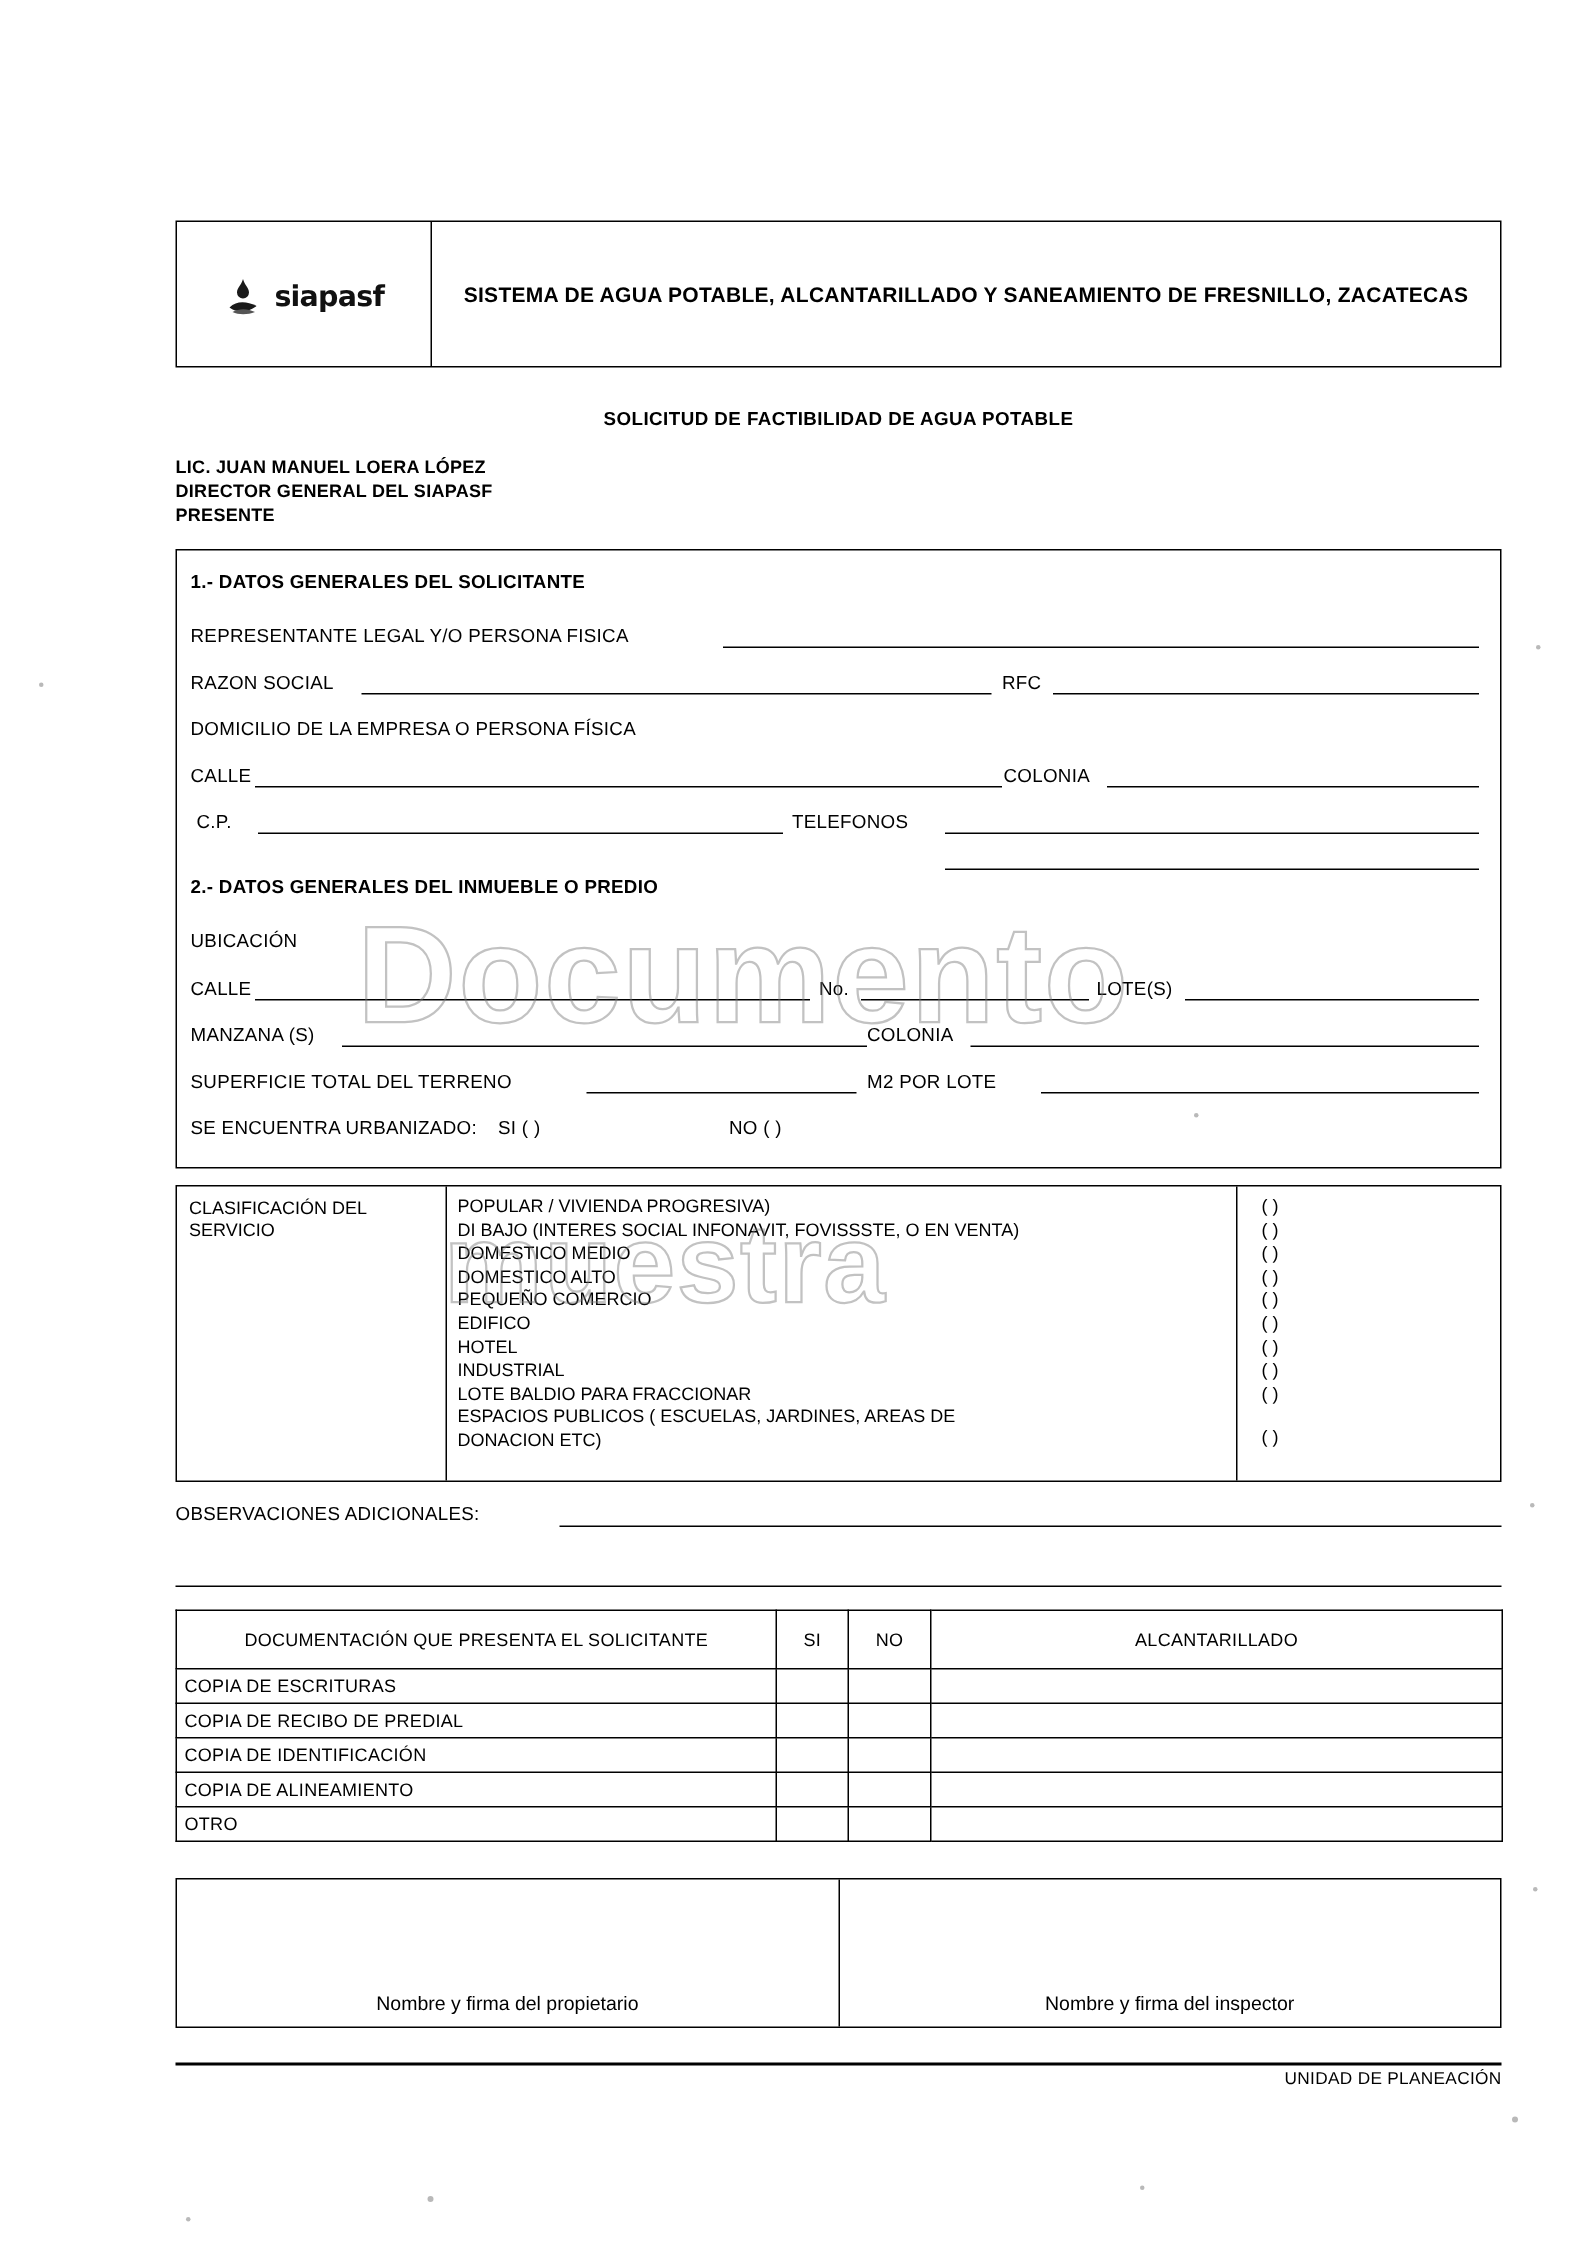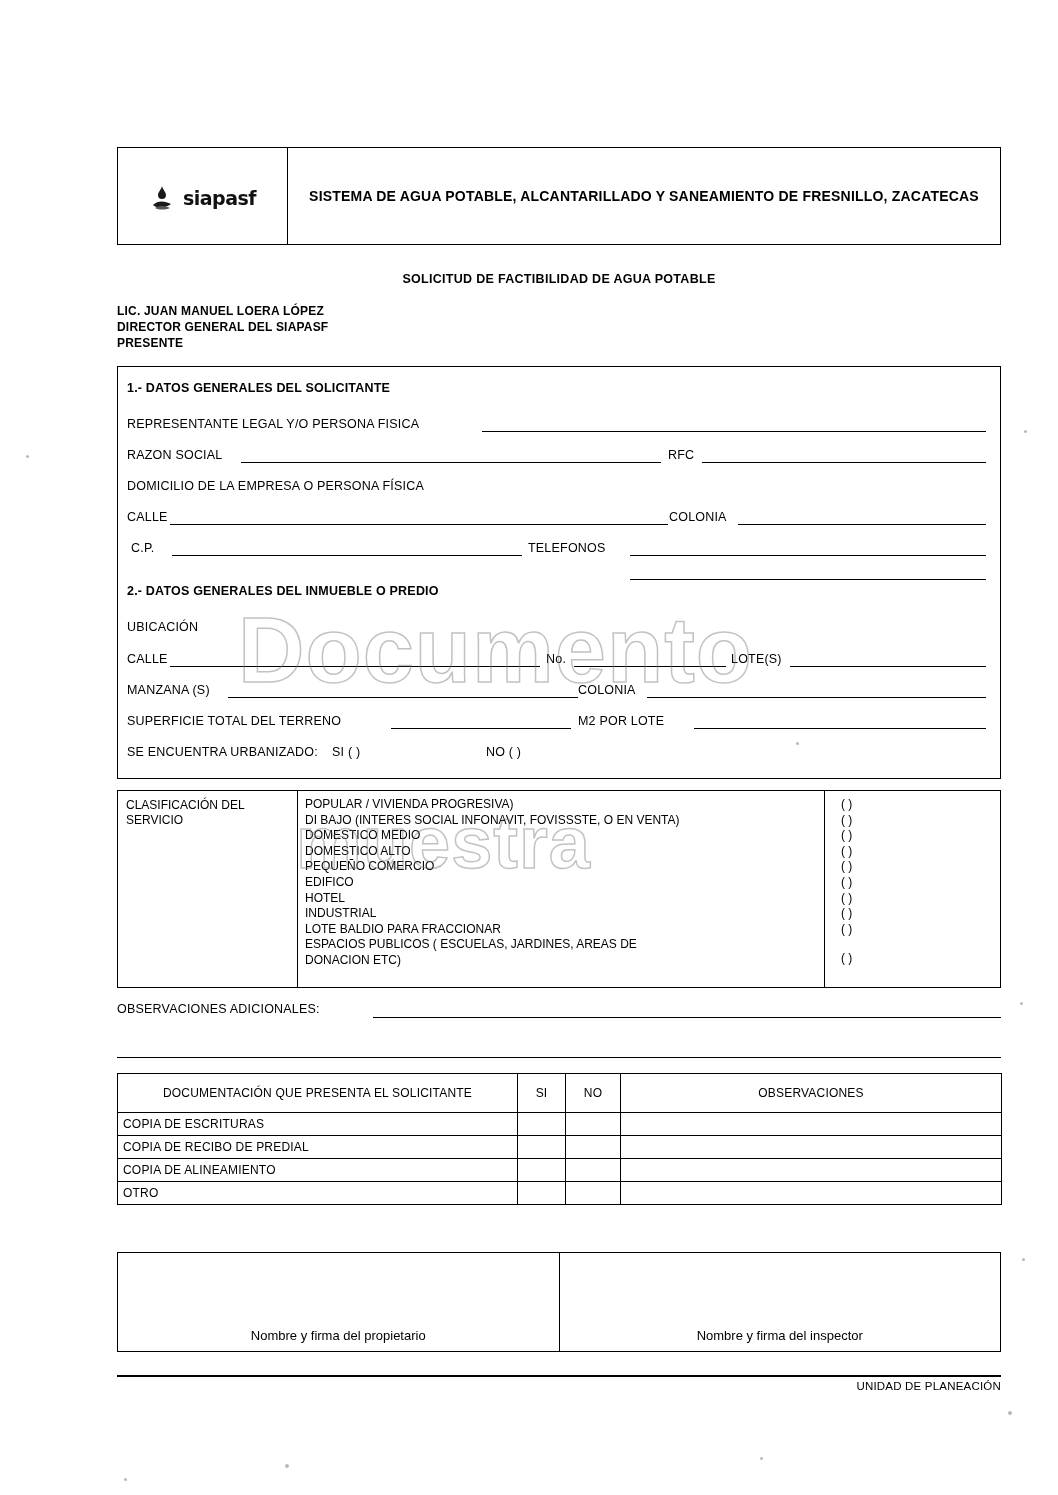--- a/index.html
+++ b/index.html
@@ -420,32 +420,38 @@
       <col class="col-item">
         <col class="col-si">
         <col class="col-no">
         <col class="col-obs">
     </colgroup>
     <thead>
       <tr>
         <th>DOCUMENTACIÓN QUE PRESENTA EL SOLICITANTE</th>
         <th>SI</th>
         <th>NO</th>
-        <th>OBSERVACIONES</th>
+        <th>ALCANTARILLADO</th>
       </tr>
     </thead>
     <tbody>
       <tr>
         <td class="item">COPIA DE ESCRITURAS</td>
         <td></td>
         <td></td>
         <td></td>
       </tr>
       <tr>
         <td class="item">COPIA DE RECIBO DE PREDIAL</td>
+        <td></td>
+        <td></td>
+        <td></td>
+      </tr>
+      <tr>
+        <td class="item">COPIA DE IDENTIFICACIÓN</td>
         <td></td>
         <td></td>
         <td></td>
       </tr>
       <tr>
         <td class="item">COPIA DE ALINEAMIENTO</td>
         <td></td>
         <td></td>
         <td></td>
       </tr>

